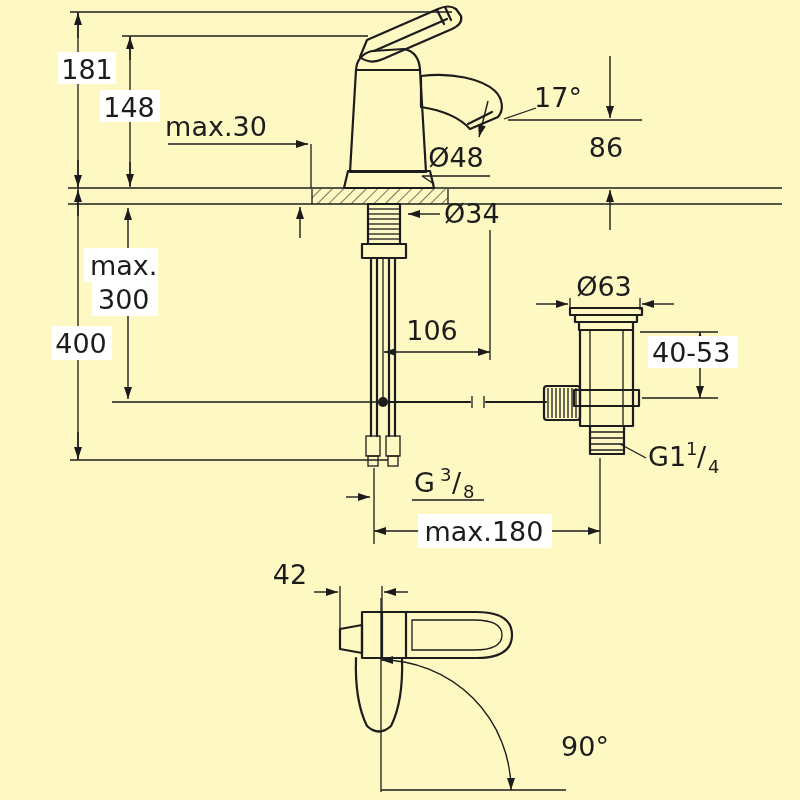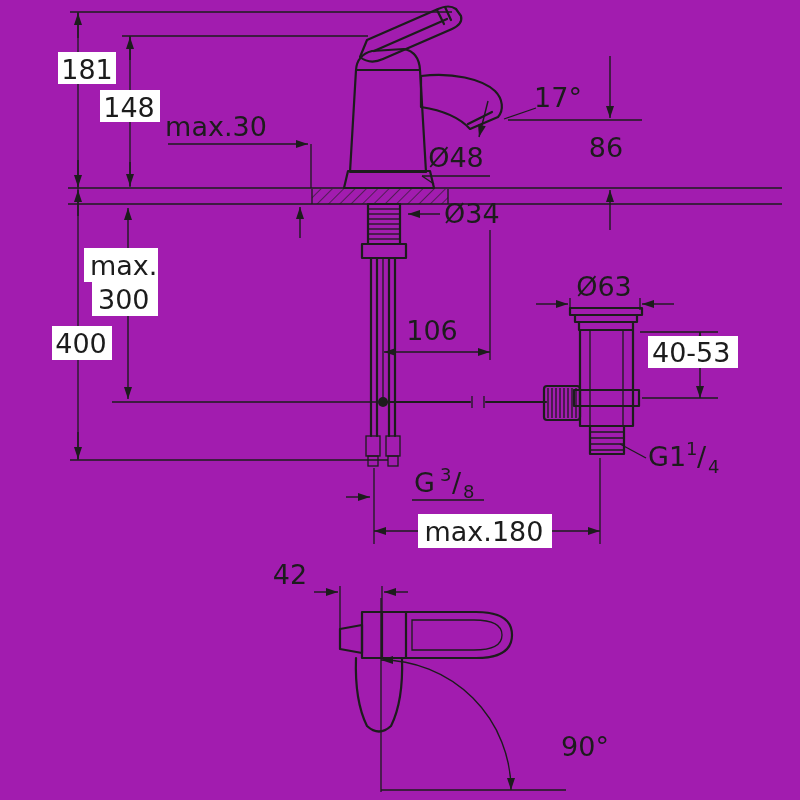--- a/index.html
+++ b/index.html
@@ -1,16 +1,16 @@
 <!DOCTYPE html>
 <html><head>
 <meta charset="utf-8">
 <style>
   html,body{margin:0;padding:0;background:#ffffff;}
-  .stage{position:relative;width:800px;height:800px;background:#a21caf;overflow:hidden;}
+  .stage{position:relative;width:800px;height:800px;background:#fef9c3;overflow:hidden;}
   svg text{font-family:"DejaVu Sans","Liberation Sans",sans-serif;font-size:27px;fill:#1c1c1c;}
   svg text.small{font-size:18px;}
   .obj{stroke:#1c1c1c;stroke-width:2.2;fill:none;stroke-linejoin:round;stroke-linecap:round;}
   .thin{stroke:#1c1c1c;stroke-width:1.3;fill:none;}
   .dim{stroke:#1c1c1c;stroke-width:1.4;fill:none;}
   .fillblk{fill:#1c1c1c;stroke:none;}
   .bg{fill:#ffffff;stroke:none;}
 </style>
 </head>
 <body>

